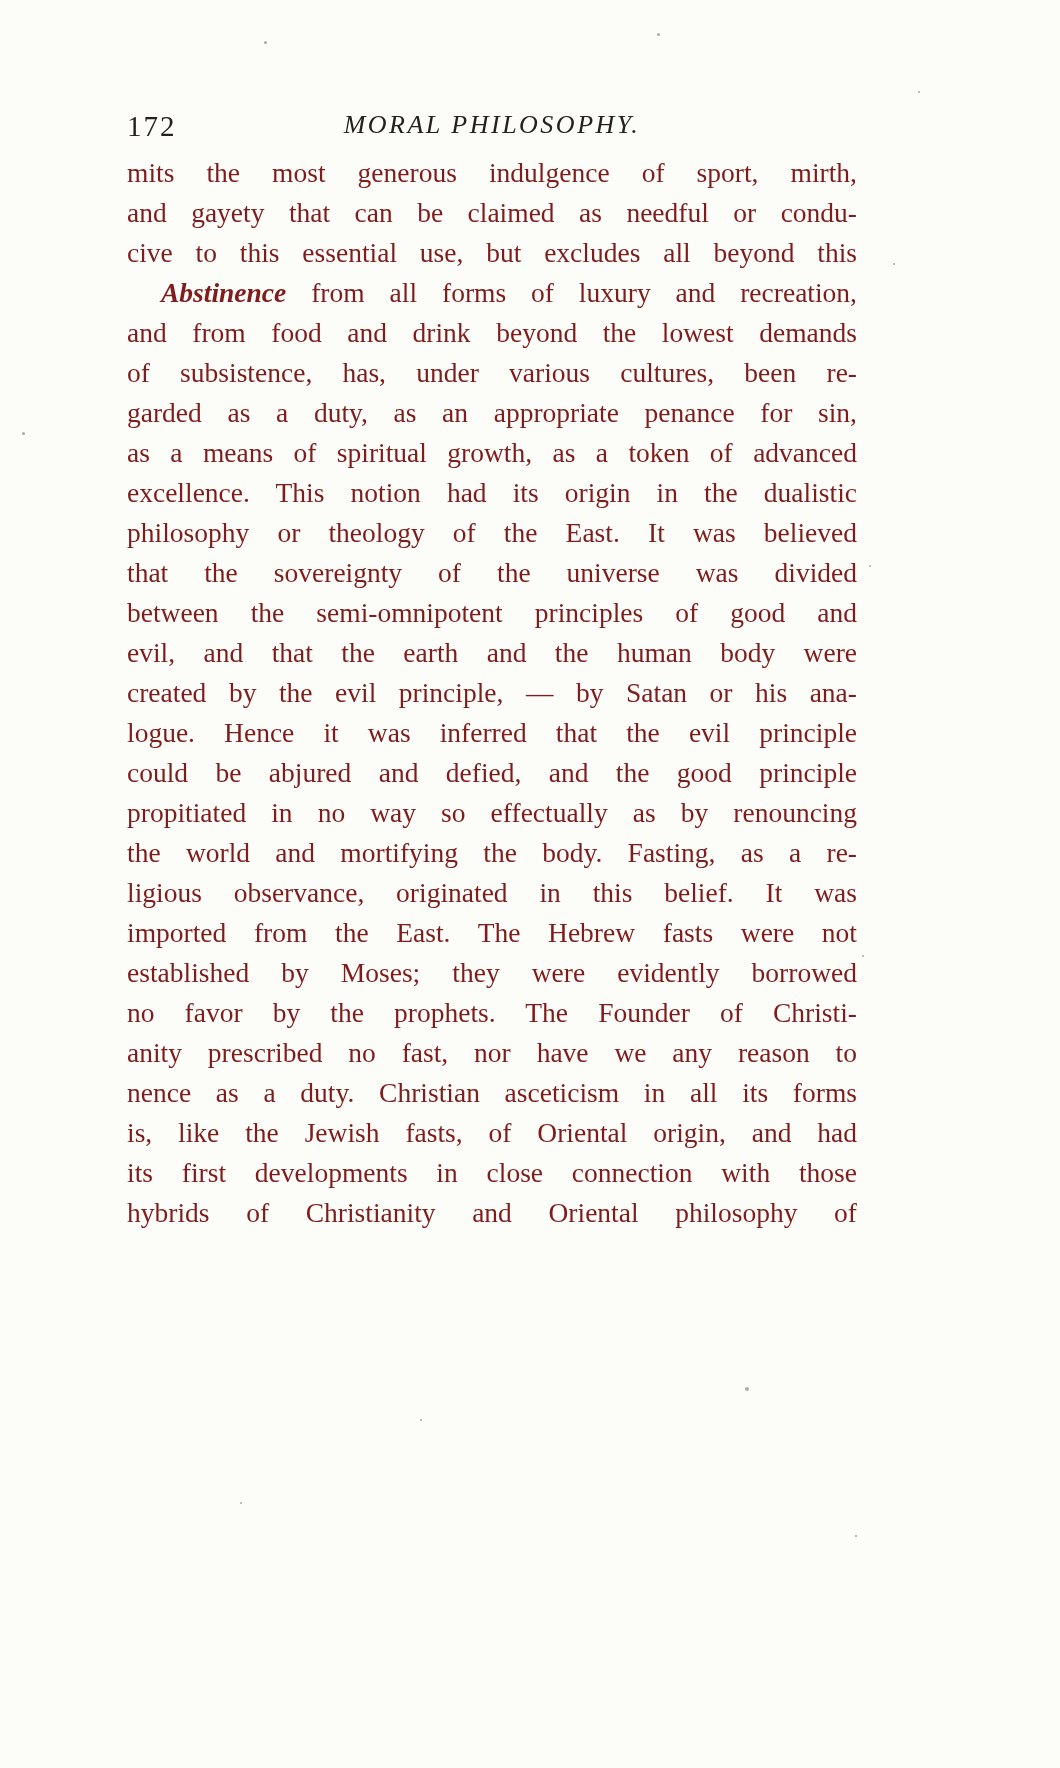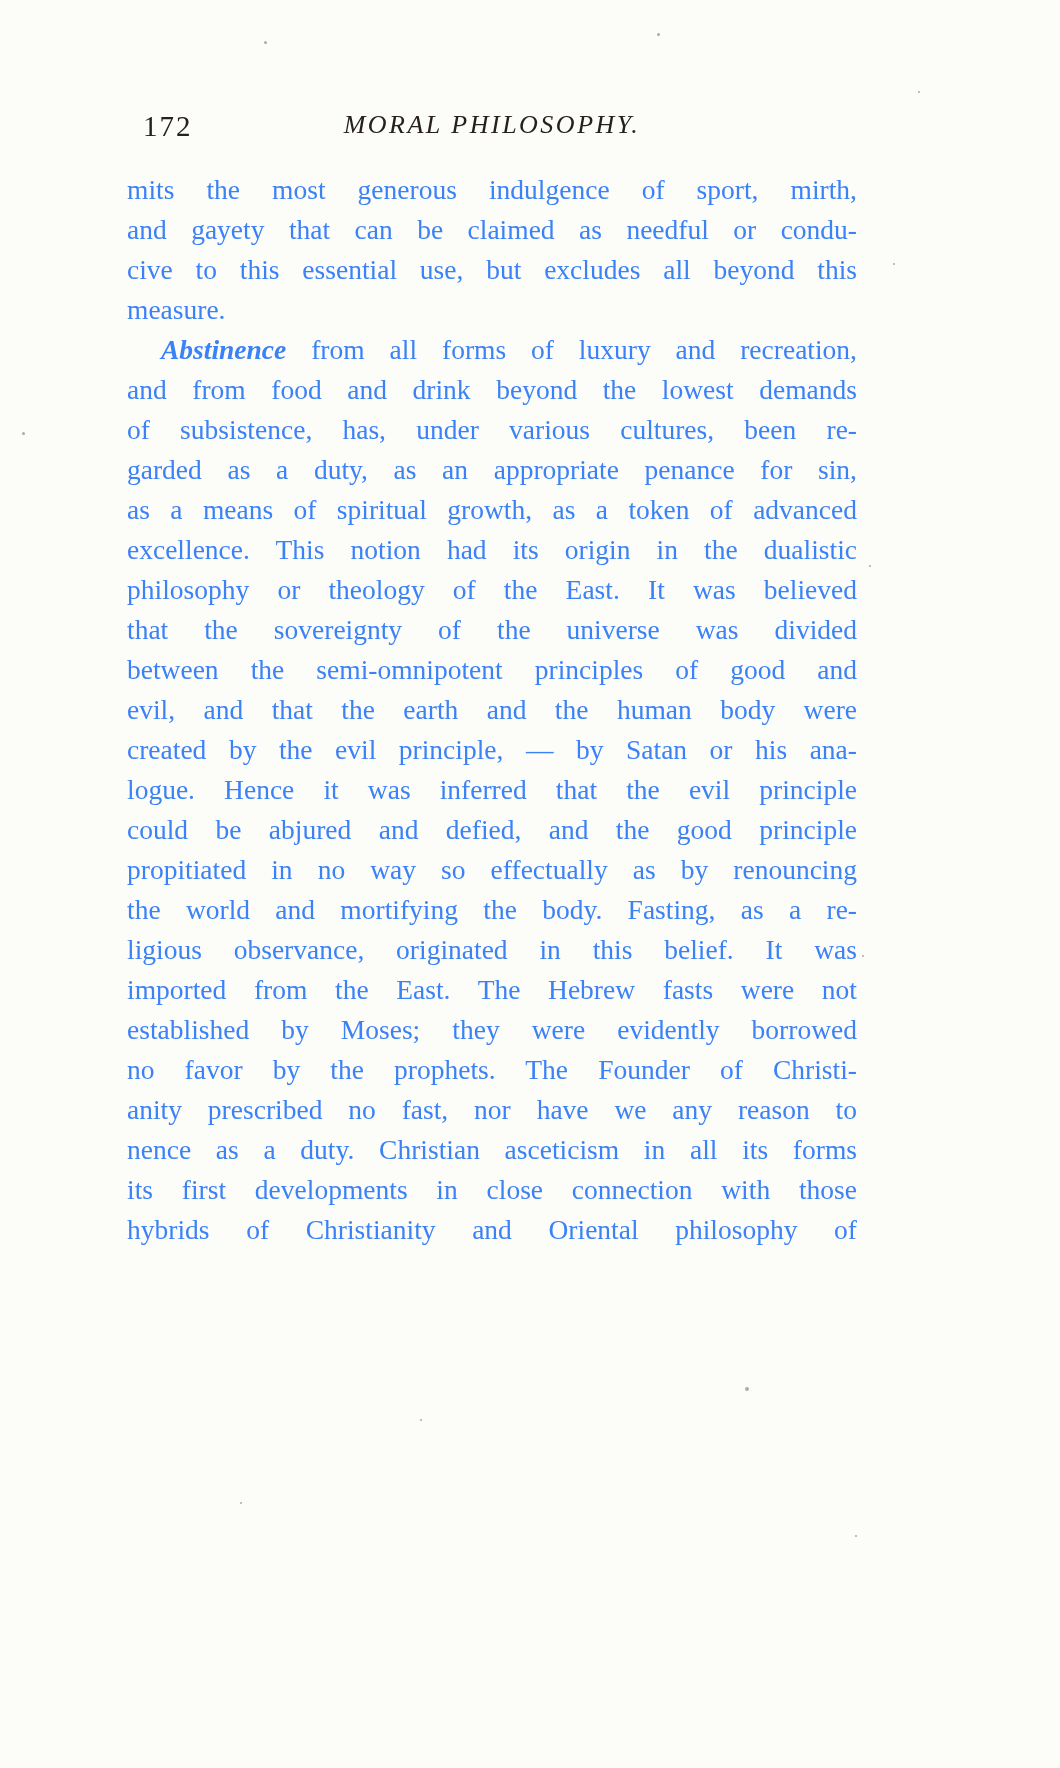--- a/index.html
+++ b/index.html
@@ -22,44 +22,44 @@
   
   .running-header {
     position: absolute;
     top: 110px;
     left: 127px;
     width: 730px;
     height: 42px;
   }
   .page-number {
     position: absolute;
-    left: 16px;
+    left: 0;
     top: 0;
     font-size: 29px;
     letter-spacing: 2px;
     font-weight: 400;
   }
   .running-title {
     display: block;
     width: 100%;
     text-align: center;
     font-style: italic;
     font-size: 26px;
     letter-spacing: 2.5px;
   }
 
   
   .text-block {
     position: absolute;
-    top: 170px;
+    top: 153px;
     left: 127px;
     width: 730px;
     font-size: 27.5px;
     line-height: 40px;
-    color: #3b82f6;
+    color: #7f1d1d;
   }
 
   .line {
     text-align: justify;
     text-align-last: justify;
   }
   .line.para-end {
     text-align-last: left;
   }
   .line.indent {
@@ -98,21 +98,20 @@
   <header class="running-header">
     <span class="page-number">172</span>
     <span class="running-title">MORAL PHILOSOPHY.</span>
   </header>
 
   <main class="text-block">
       <div class="paragraph">
         <div class="line">mits the most generous indulgence of sport, mirth,</div>
         <div class="line">and gayety that can be claimed as needful or condu-</div>
         <div class="line">cive to this essential use, but excludes all beyond this</div>
-        <div class="line para-end">measure.</div>
       </div>
       <div class="paragraph">
         <div class="line indent"><span class="bold-lead">Abstinence</span> from all forms of luxury and recreation,</div>
         <div class="line">and from food and drink beyond the lowest demands</div>
         <div class="line">of subsistence, has, under various cultures, been re-</div>
         <div class="line">garded as a duty, as an appropriate penance for sin,</div>
         <div class="line">as a means of spiritual growth, as a token of advanced</div>
         <div class="line">excellence. This notion had its origin in the dualistic</div>
         <div class="line">philosophy or theology of the East. It was believed</div>
         <div class="line">that the sovereignty of the universe was divided</div>
@@ -122,18 +121,19 @@
         <div class="line">logue. Hence it was inferred that the evil principle</div>
         <div class="line">could be abjured and defied, and the good principle</div>
         <div class="line">propitiated in no way so effectually as by renouncing</div>
         <div class="line">the world and mortifying the body. Fasting, as a re-</div>
         <div class="line">ligious observance, originated in this belief. It was</div>
         <div class="line">imported from the East. The Hebrew fasts were not</div>
         <div class="line">established by Moses; they were evidently borrowed</div>
         <div class="line">no favor by the prophets. The Founder of Christi-</div>
         <div class="line">anity prescribed no fast, nor have we any reason to</div>
         <div class="line">nence as a duty. Christian asceticism in all its forms</div>
+        <div class="line">is, like the Jewish fasts, of Oriental origin, and had</div>
         <div class="line">its first developments in close connection with those</div>
         <div class="line">hybrids of Christianity and Oriental philosophy of</div>
       </div>
     </main>
 
 </div>
 
 </body></html>

